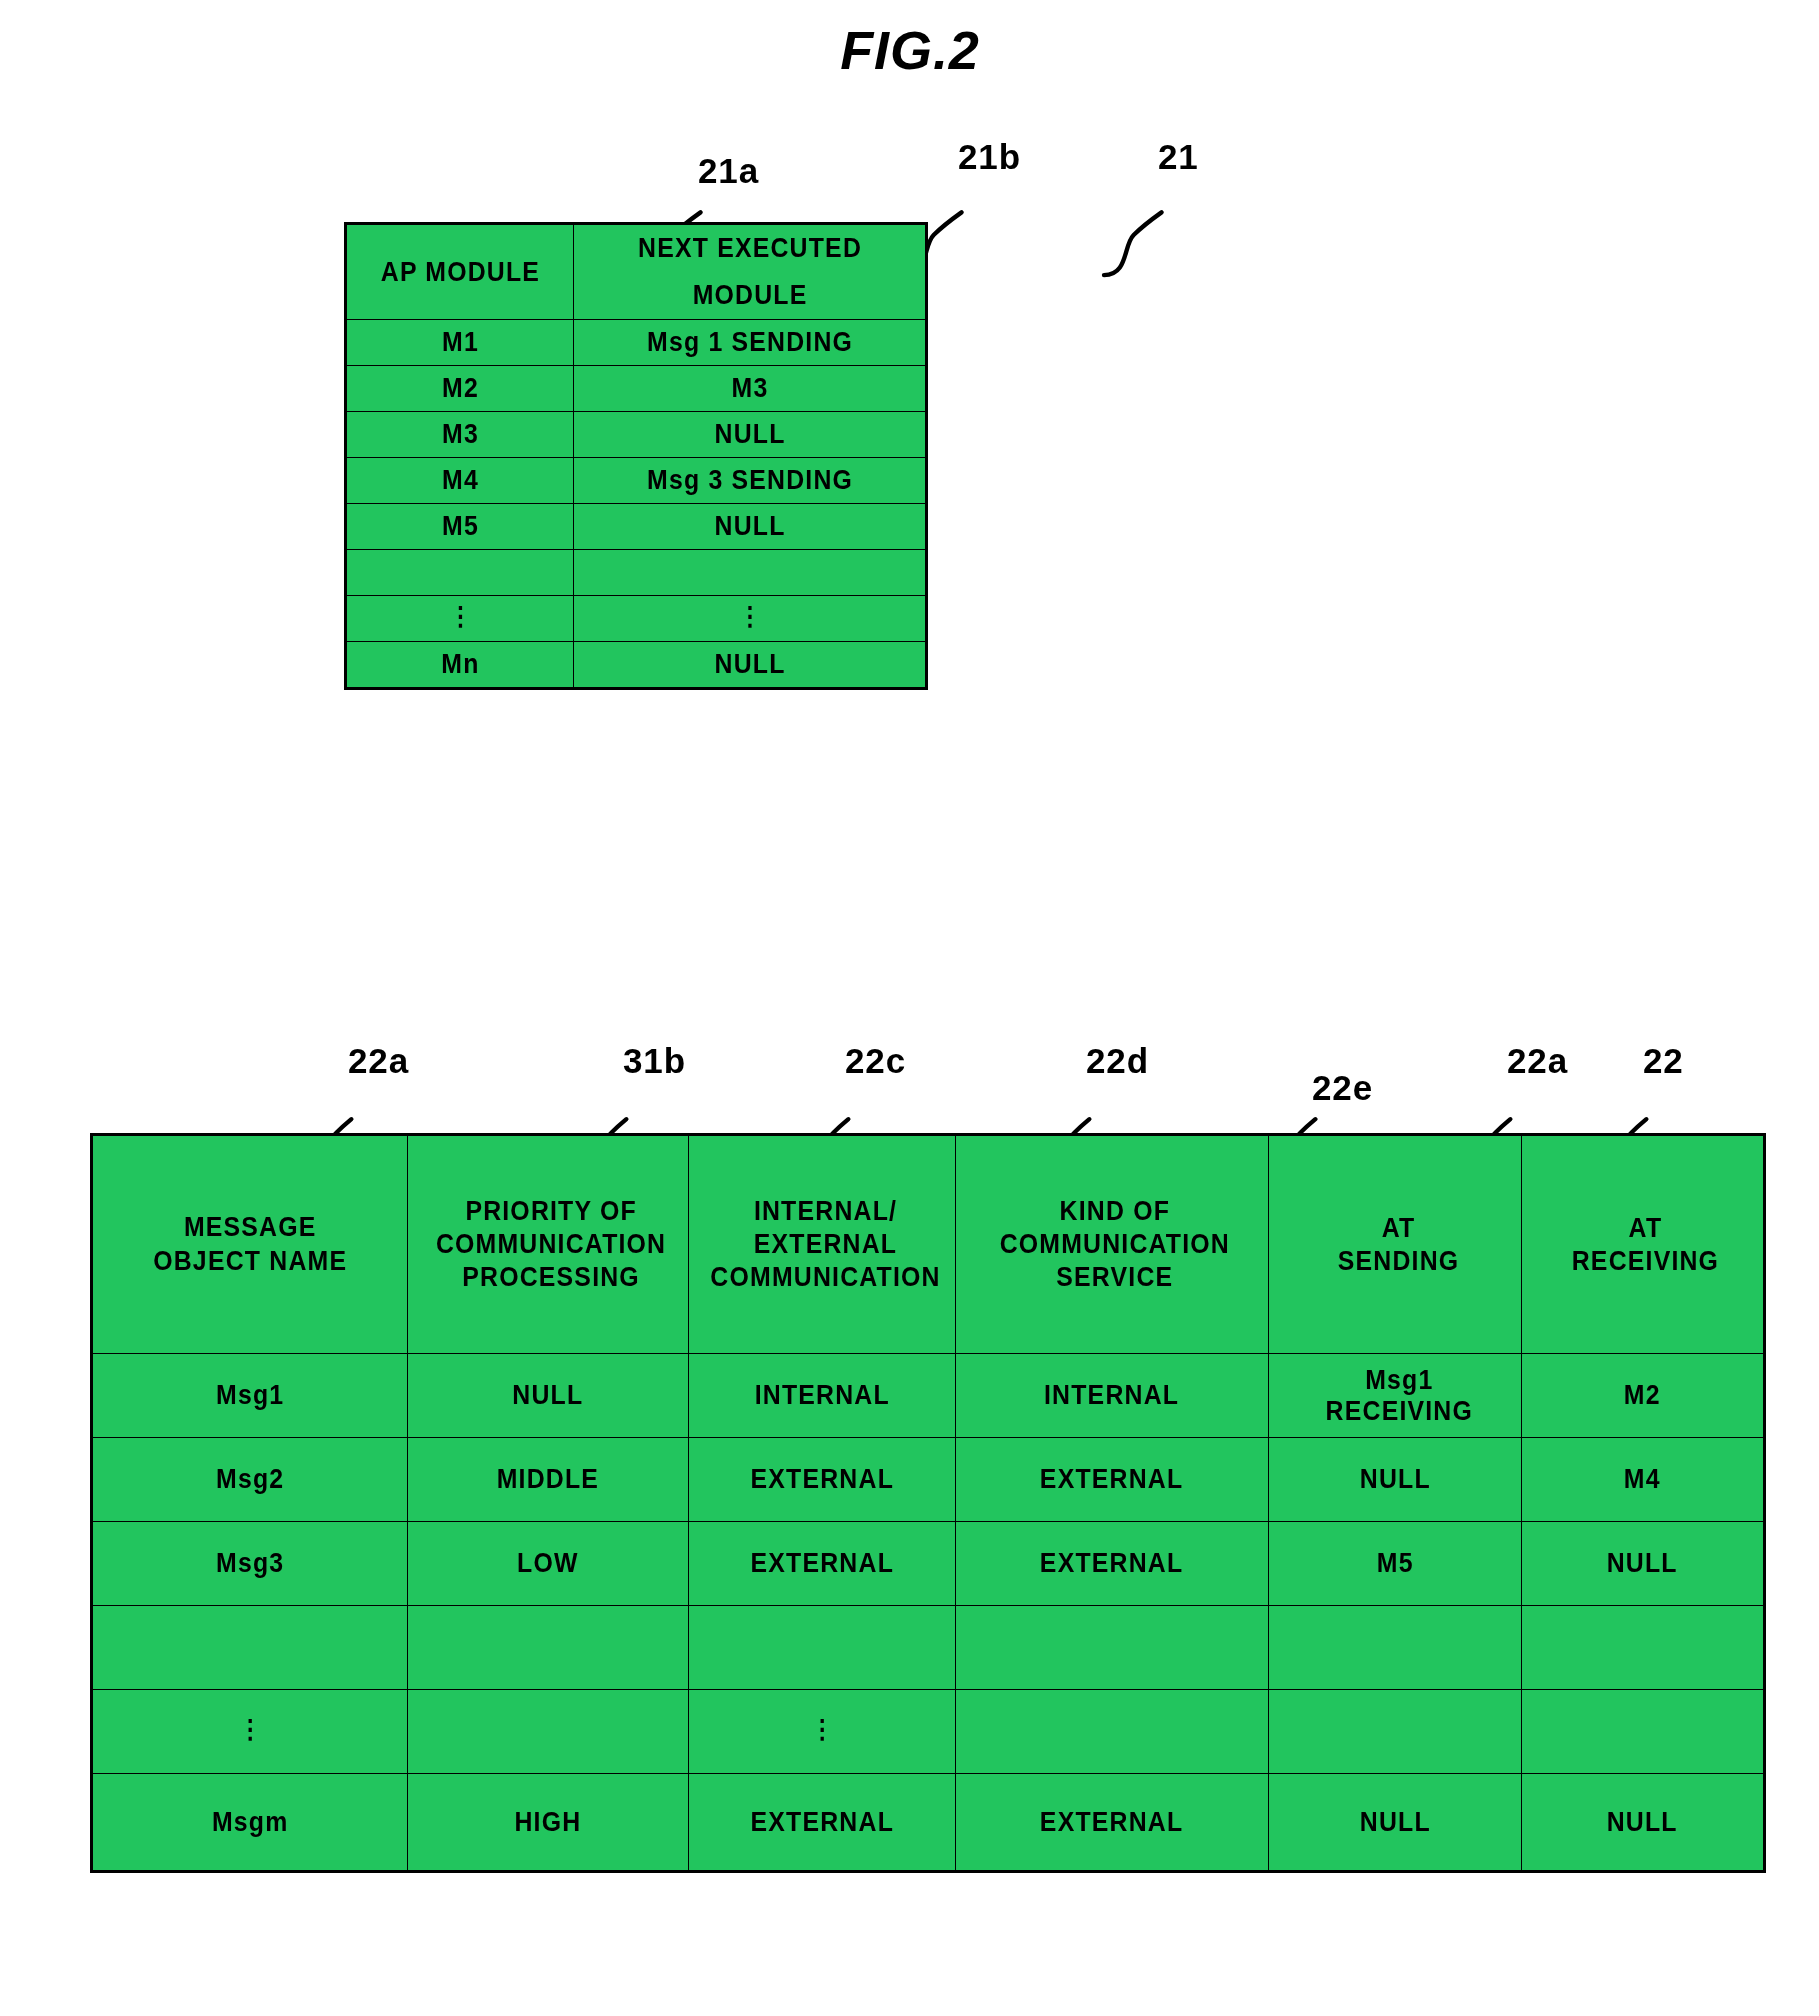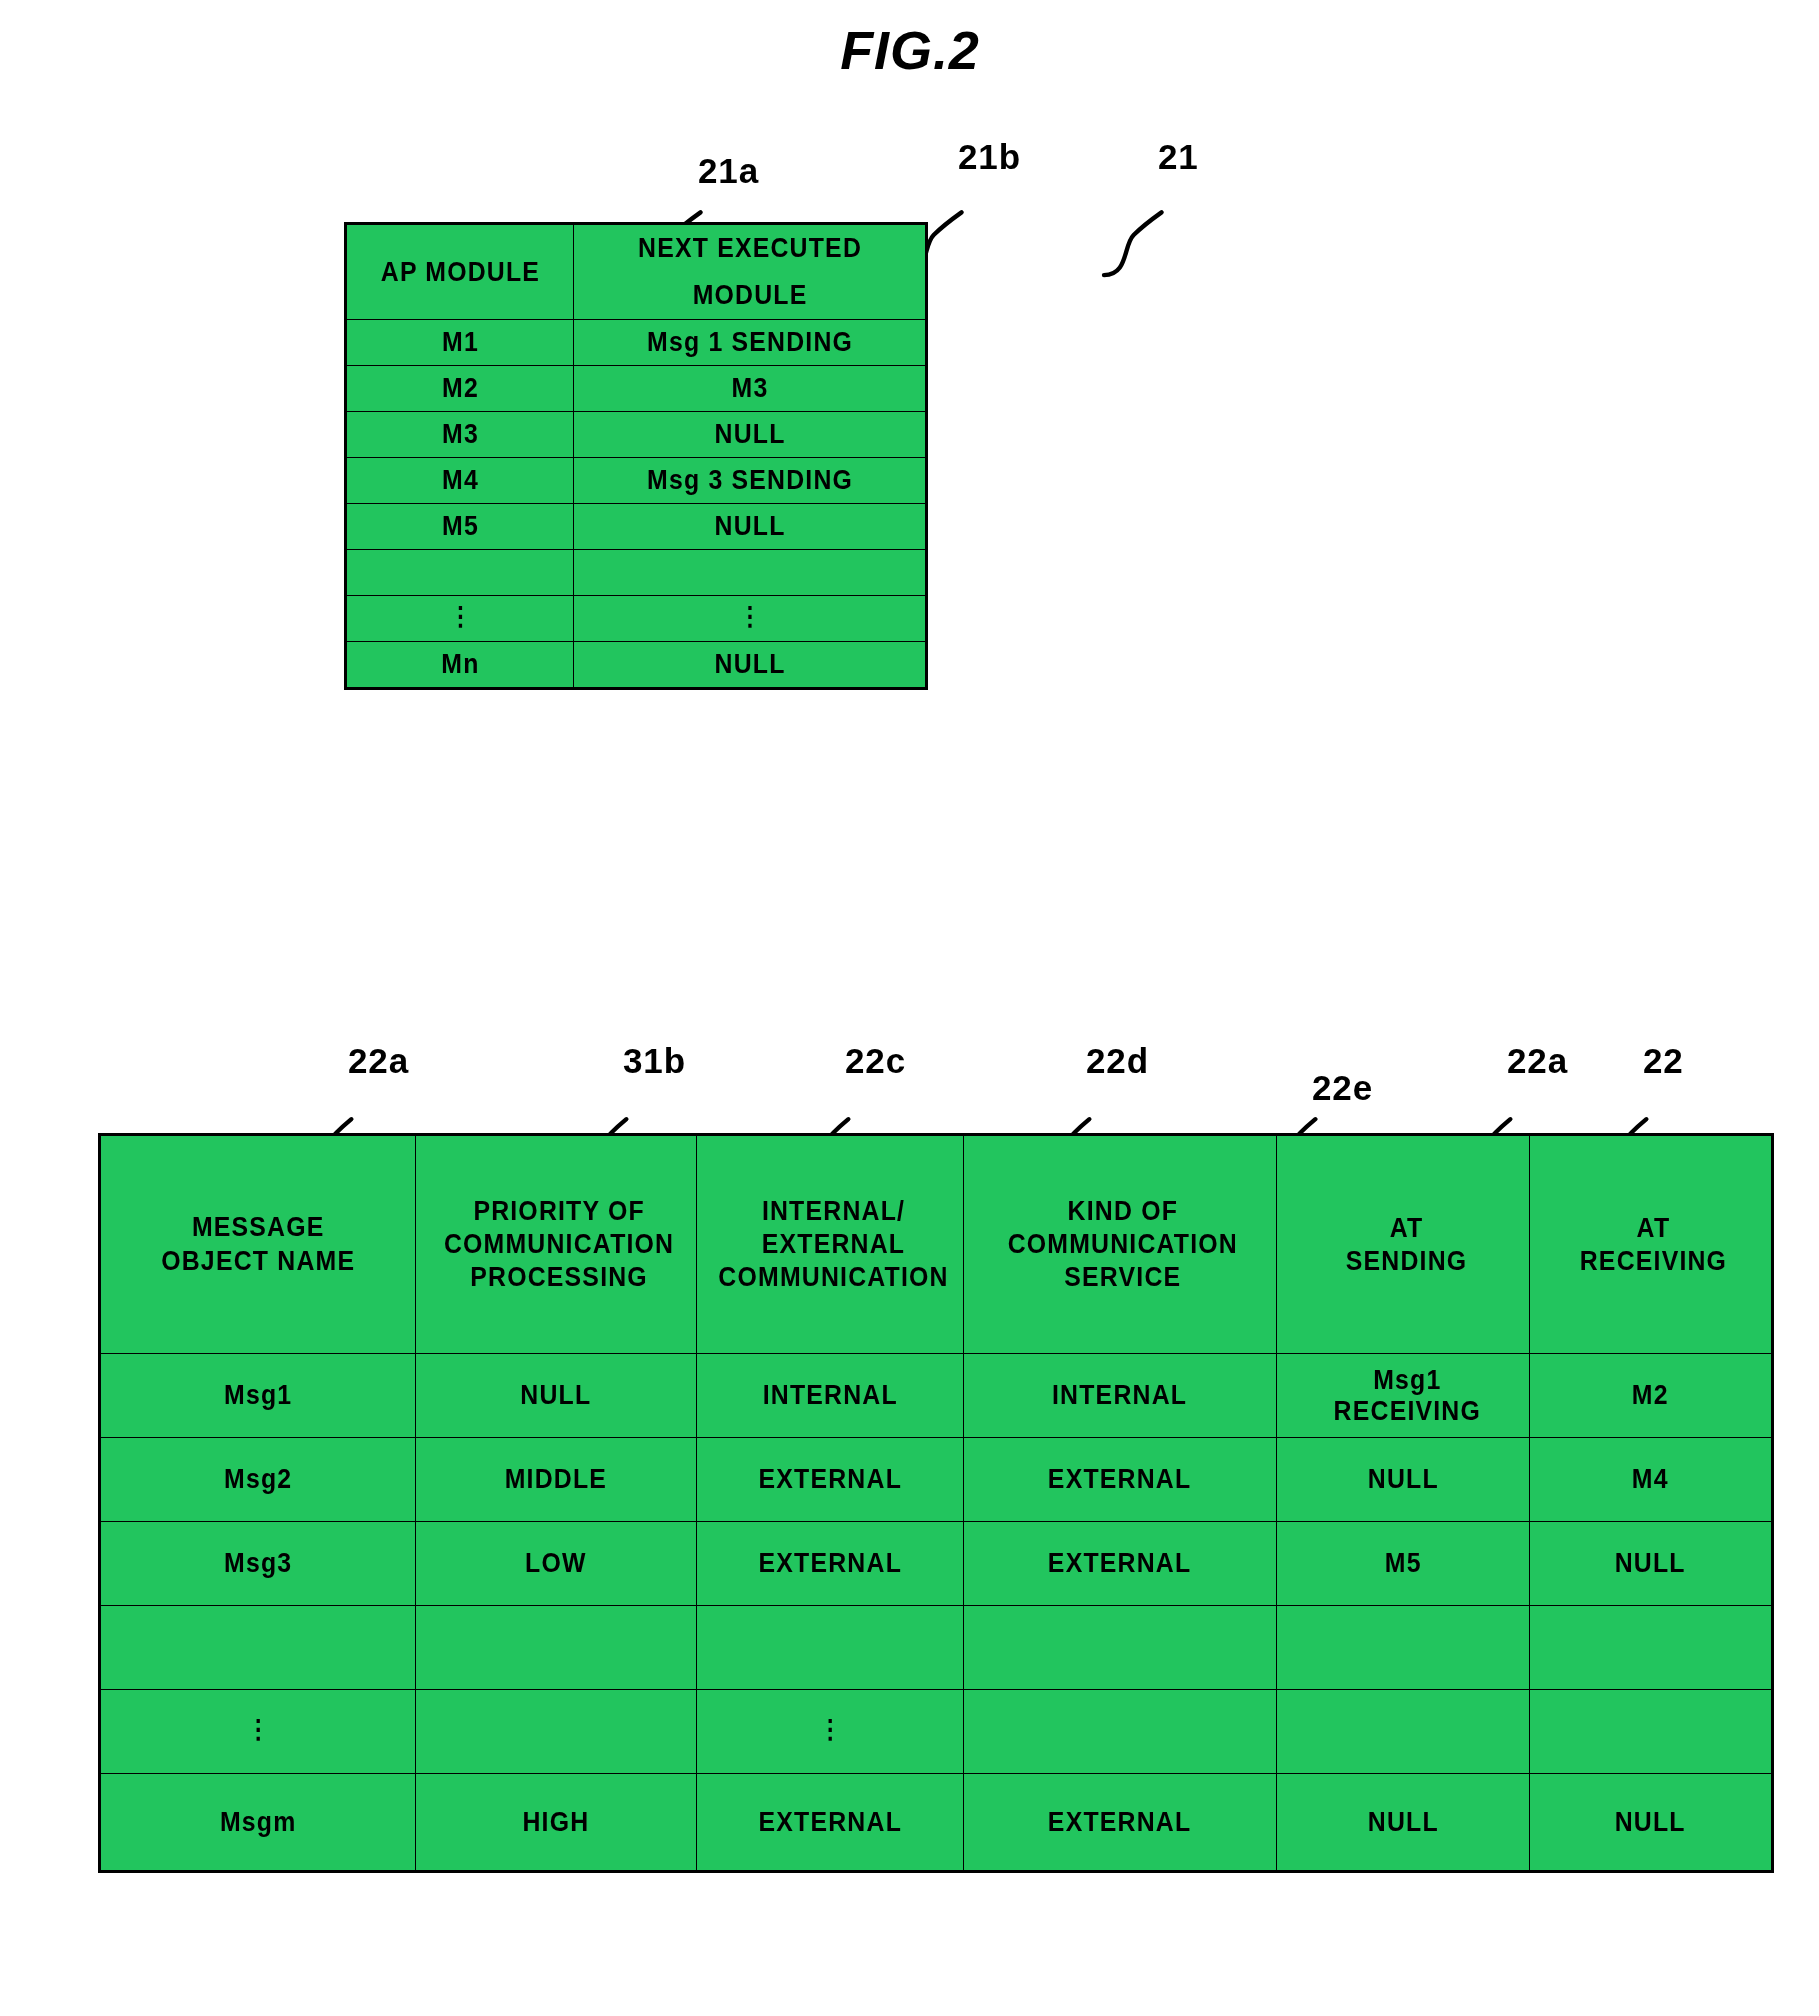--- a/index.html
+++ b/index.html
@@ -74,21 +74,21 @@
   .vdots {
     display: inline-block;
     line-height: 0.62;
     font-size: 26px;
     letter-spacing: 0;
     transform: translateY(-1.7px);
   }
 
   
   #table-22 {
-    left: 98px;
+    left: 90px;
     top: 1133px;
     width: 1676px;
   }
   #table-22 td {
     font-size: 27px;
     height: 64px;
   }
   #table-22 .c1 { width: 271px; }
   #table-22 .c2 { width: 242px; }
   #table-22 .c3 { width: 229px; }

